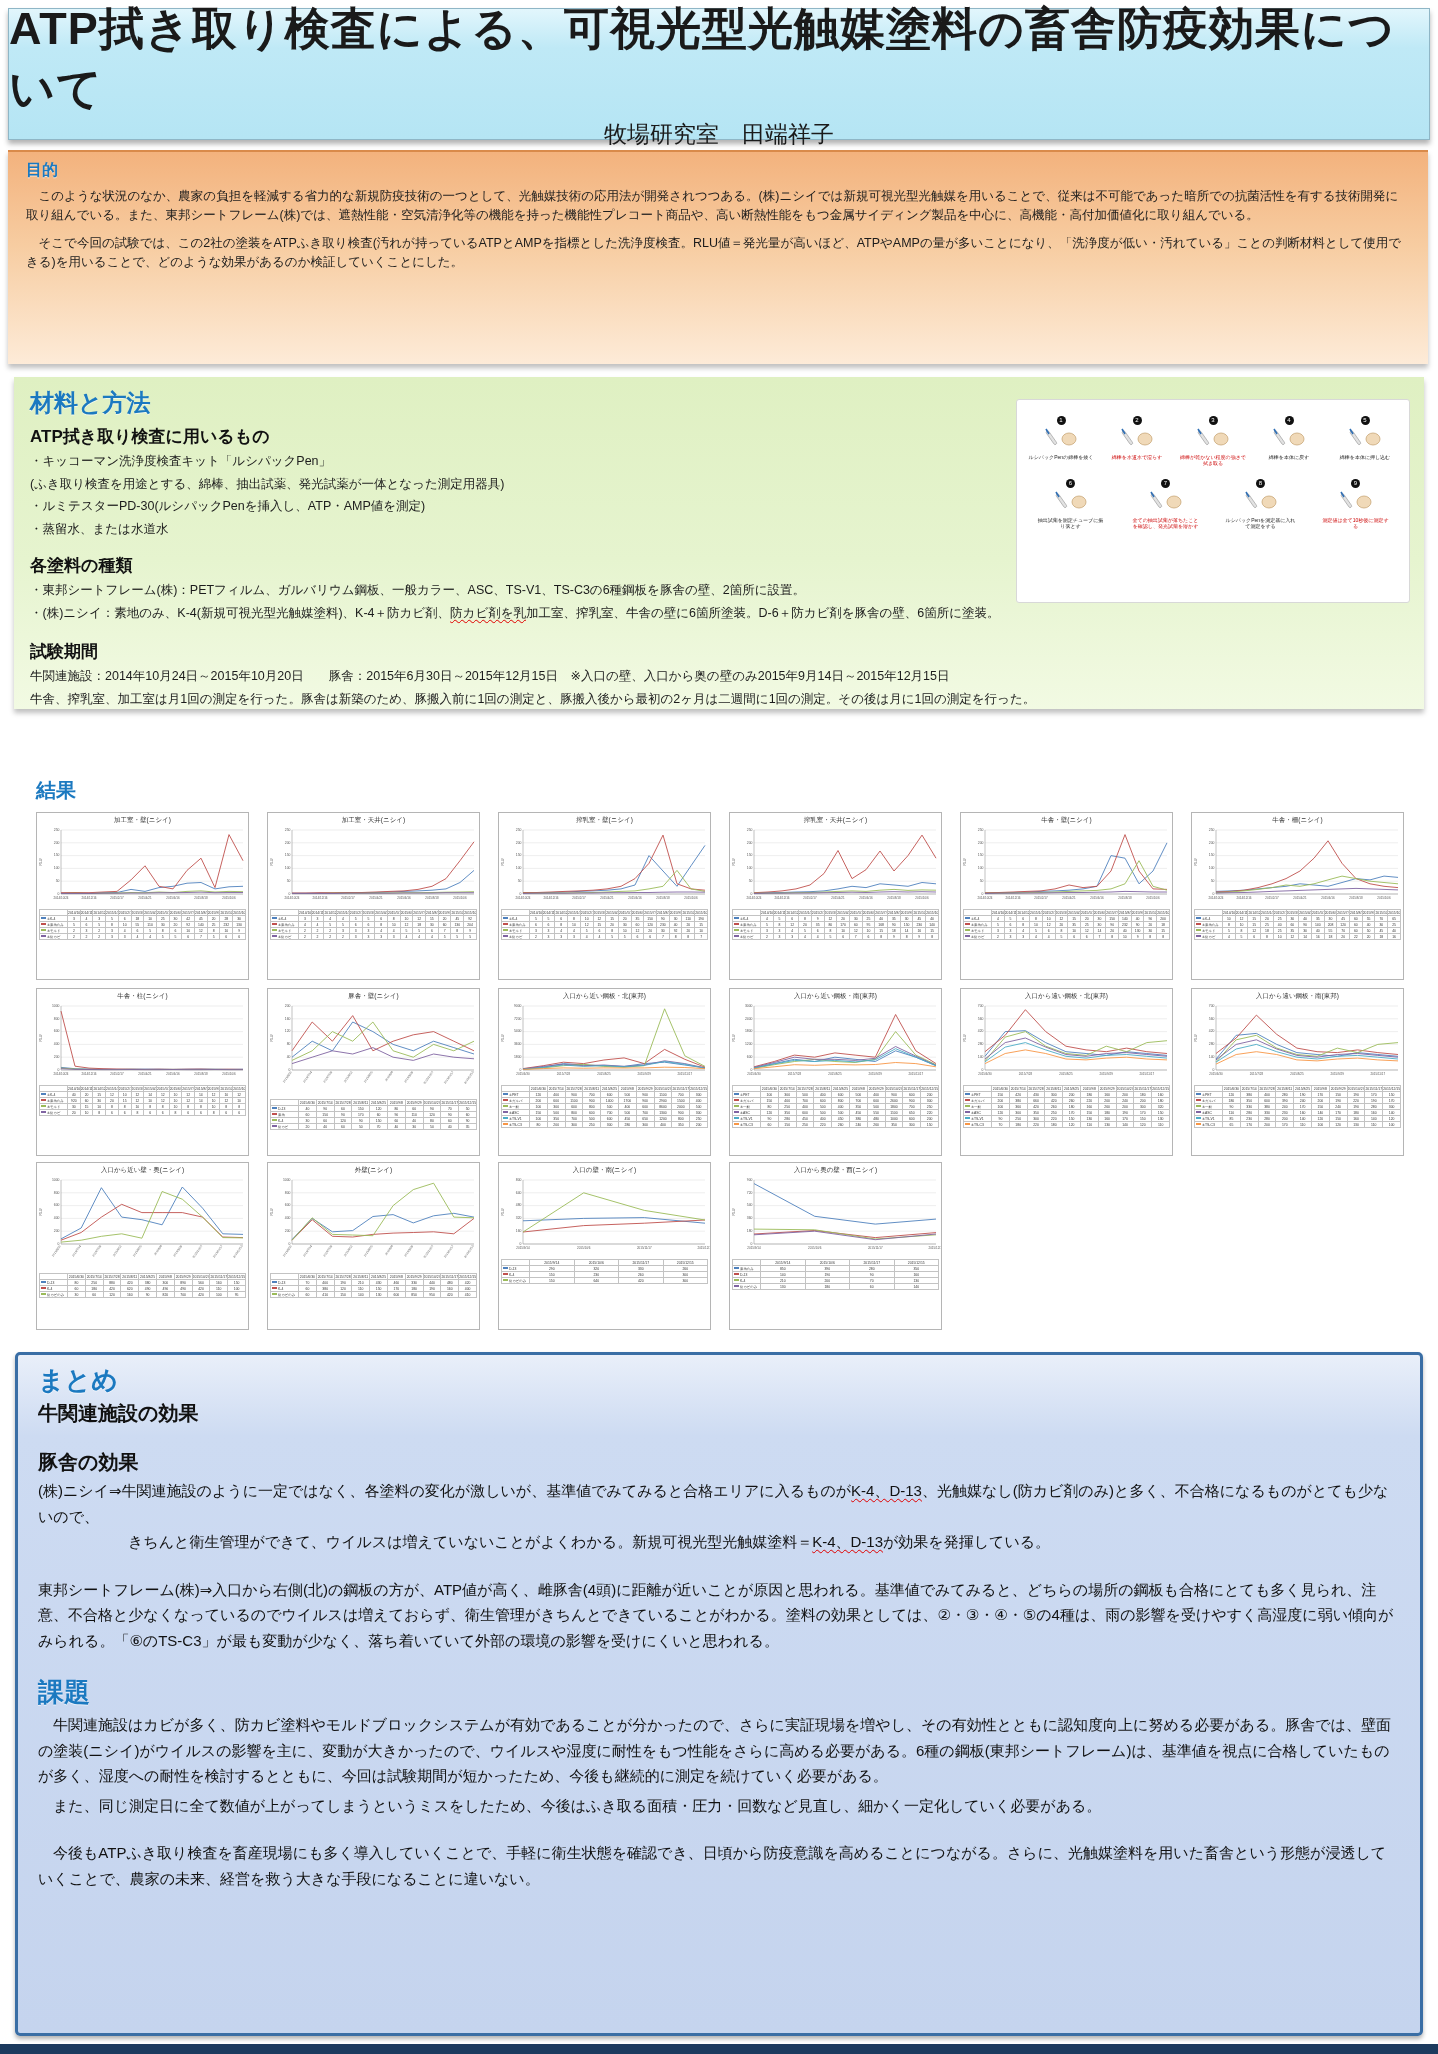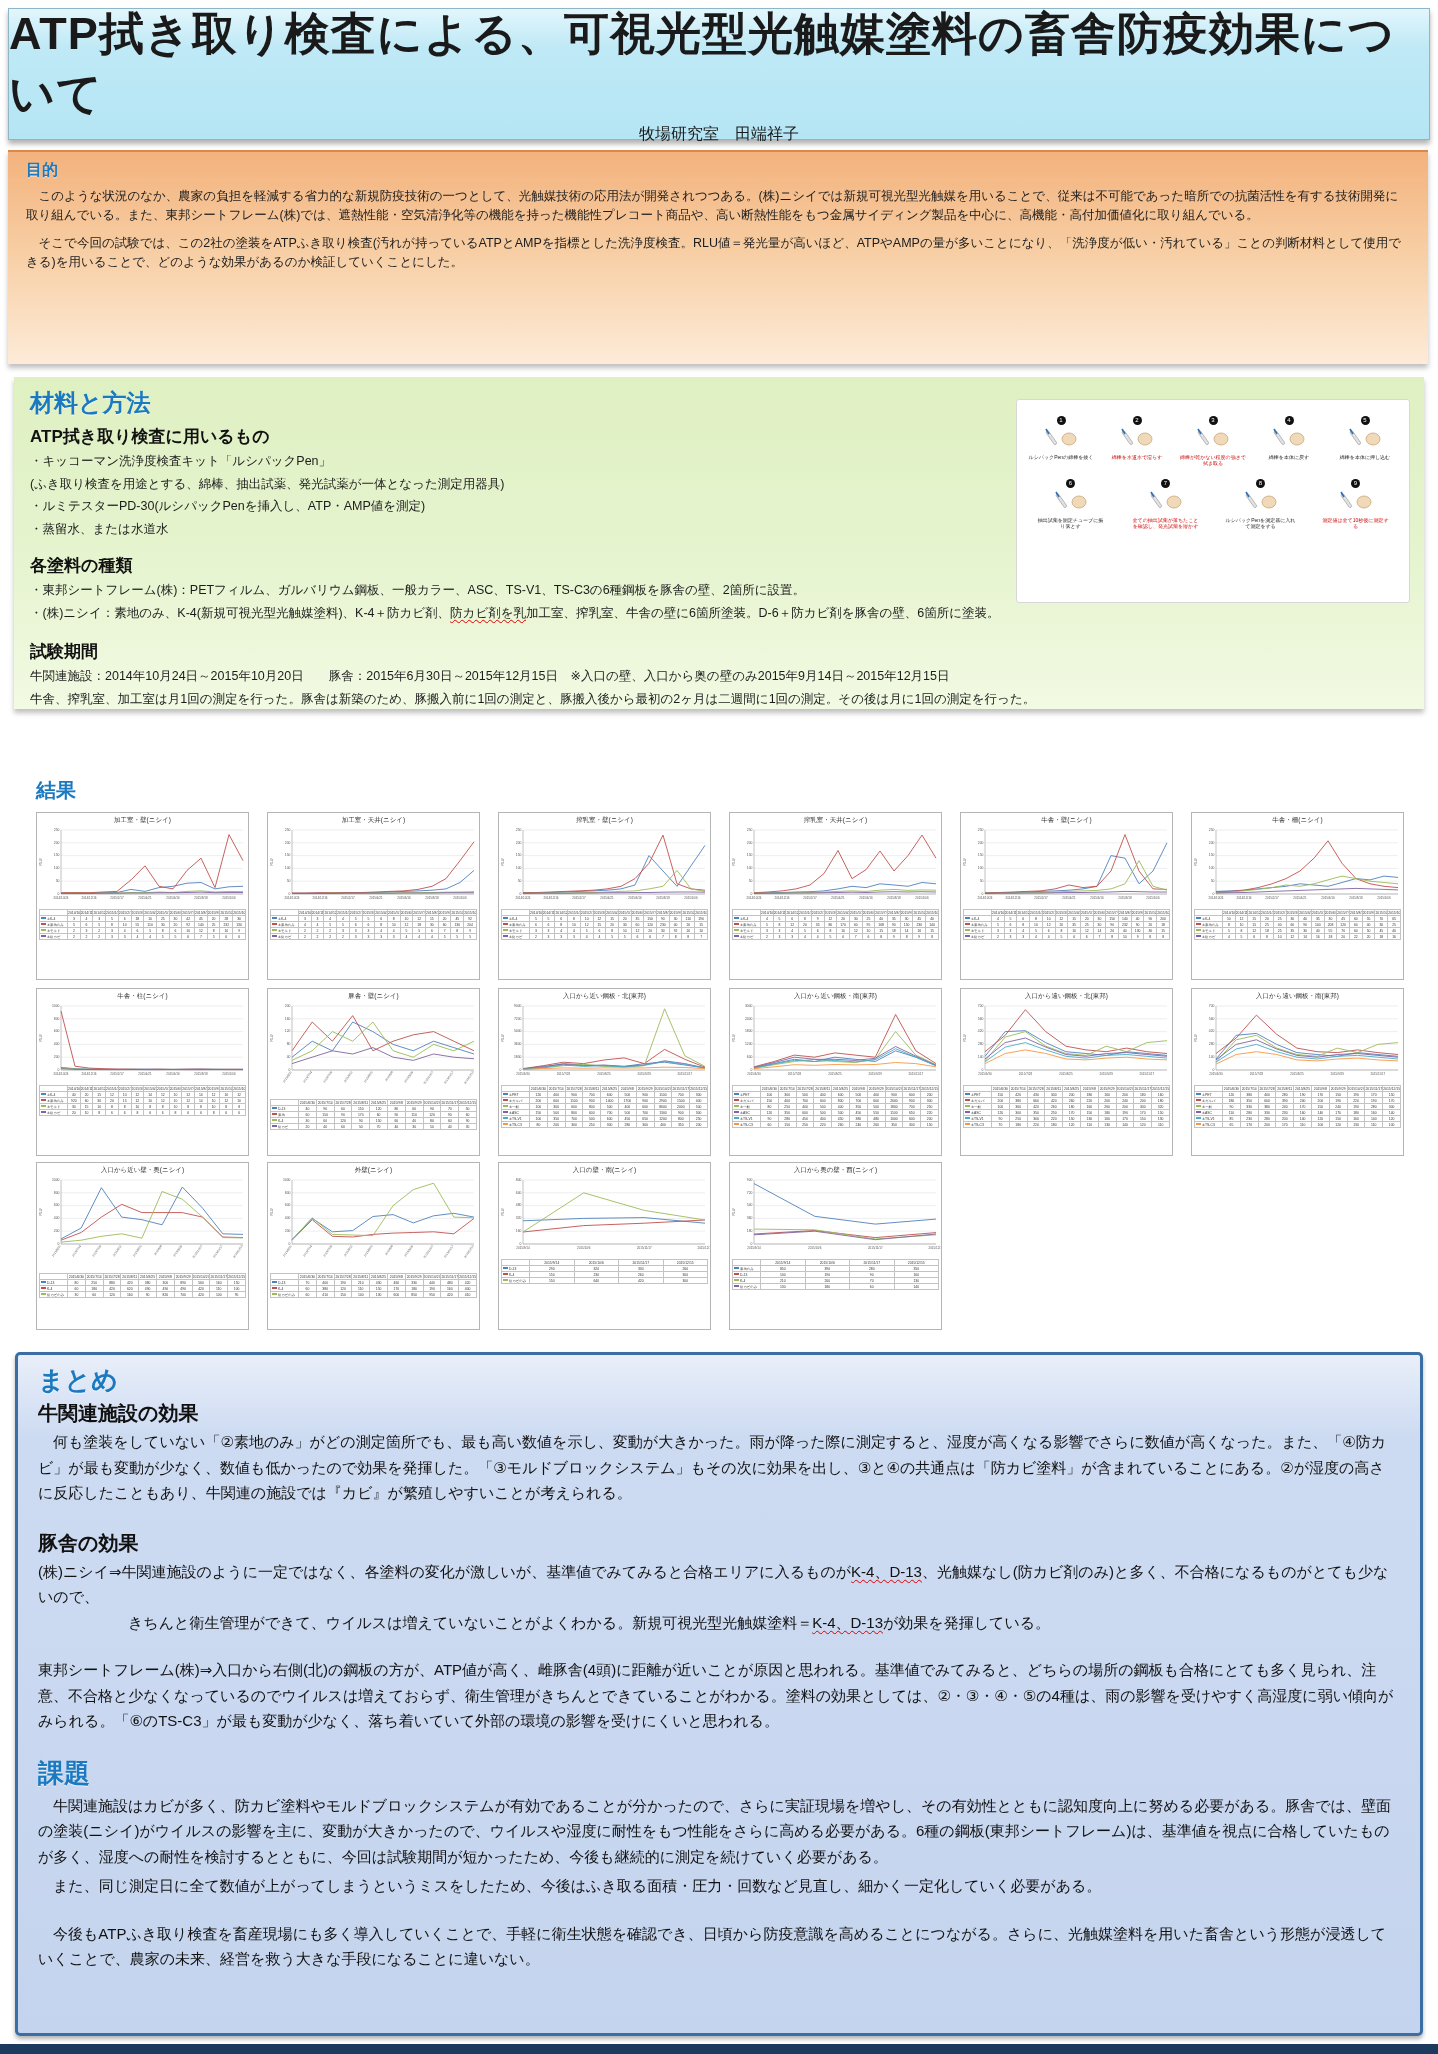--- a/index.html
+++ b/index.html
@@ -5,21 +5,21 @@
   html,body{margin:0;padding:0;background:#ffffff;}
   body{font-family:"Liberation Sans","DejaVu Sans",sans-serif;}
   .poster{position:relative;width:1438px;height:2054px;background:#ffffff;overflow:hidden;}
 
   
   .hdr{position:absolute;left:8px;top:8px;width:1420px;height:130px;
     background:linear-gradient(#e2f6fc 0%,#bfe9f6 30%,#b5e5f4 100%);
     border:1px solid #8fb6c6;box-shadow:0 4px 5px rgba(0,0,0,.3);
     display:flex;flex-direction:column;align-items:center;justify-content:center;}
   .hdr-title{font-size:45px;font-weight:bold;color:#1a1a1a;letter-spacing:1px;}
-  .hdr-sub{font-size:16px;color:#1a1a1a;}
+  .hdr-sub{font-size:23px;color:#1a1a1a;}
 
   
   .bluehead{font-weight:bold;color:#1b79c0;text-shadow:0 1px 0 rgba(255,255,255,.6);}
 
   
   .purpose{position:absolute;left:8px;top:150px;width:1420px;height:214px;
     background:linear-gradient(#f3b27d 0%,#f7cda2 45%,#fdebd8 100%);
     border-top:2px solid #d98a4a;box-shadow:0 4px 5px rgba(0,0,0,.25);
     box-sizing:border-box;padding:8px 18px 0 18px;}
   .purpose h2{margin:0 0 6px 0;font-size:16px;}
@@ -1885,21 +1885,20 @@
               <td>60</td>
               <td>140</td>
             </tr>
           </tbody>
         </table></div>
     </div>
 
   <div class="sumbox">
     <h2 class="bluehead">まとめ</h2>
     <div class="s-sub">牛関連施設の効果</div>
-    <p class="s-body">　何も塗装をしていない「②素地のみ」がどの測定箇所でも、最も高い数値を示し、変動が大きかった。雨が降った際に測定すると、湿度が高くなる影響でさらに数値が高くなった。また、「④防カビ」が最も変動が少なく、数値も低かったので効果を発揮した。「③モルドブロックシステム」もその次に効果を出し、③と④の共通点は「防カビ塗料」が含まれていることにある。②が湿度の高さに反応したこともあり、牛関連の施設では『カビ』が繁殖しやすいことが考えられる。</p>
     <div class="s-gap"></div>
     <div class="s-sub">豚舎の効果</div>
     <p class="s-body" style="margin-bottom:0;"><span>(株)ニシイ⇒牛関連施設のように一定ではなく、各塗料の変化が激しいが、基準値でみてみると合格エリアに入るものが</span><span class="wavy">K-4、D-13</span><span>、光触媒なし(防カビ剤のみ)と多く、不合格になるものがとても少ないので、</span></p>
     <p class="s-body"><span>　　　　　　きちんと衛生管理ができて、ウイルスは増えていないことがよくわかる。新規可視光型光触媒塗料＝</span><span class="wavy">K-4、D-13</span><span>が効果を発揮している。</span></p>
     <div class="s-gap"></div>
     <p class="s-body">東邦シートフレーム(株)⇒入口から右側(北)の鋼板の方が、ATP値が高く、雌豚舎(4頭)に距離が近いことが原因と思われる。基準値でみてみると、どちらの場所の鋼板も合格にとても多く見られ、注意、不合格と少なくなっているのでウイルスは増えておらず、衛生管理がきちんとできていることがわかる。塗料の効果としては、②・③・④・⑤の4種は、雨の影響を受けやすく高湿度に弱い傾向がみられる。「⑥のTS-C3」が最も変動が少なく、落ち着いていて外部の環境の影響を受けにくいと思われる。</p>
     <div class="s-gap"></div>
     <h2 class="bluehead issuehead">課題</h2>
     <p class="s-body">　牛関連施設はカビが多く、防カビ塗料やモルドブロックシステムが有効であることが分かったので、さらに実証現場を増やし、その有効性とともに認知度向上に努める必要がある。豚舎では、壁面の塗装(ニシイ)がウイルスの影響を主に、変動が大きかったので、ウイルスや湿度に耐性をもつ性能をさらに高める必要がある。6種の鋼板(東邦シートフレーム)は、基準値を視点に合格していたものが多く、湿度への耐性を検討するとともに、今回は試験期間が短かったため、今後も継続的に測定を続けていく必要がある。</p>
     <p class="s-body">　また、同じ測定日に全て数値が上がってしまうというミスをしたため、今後はふき取る面積・圧力・回数など見直し、細かく一定化していく必要がある。</p>

